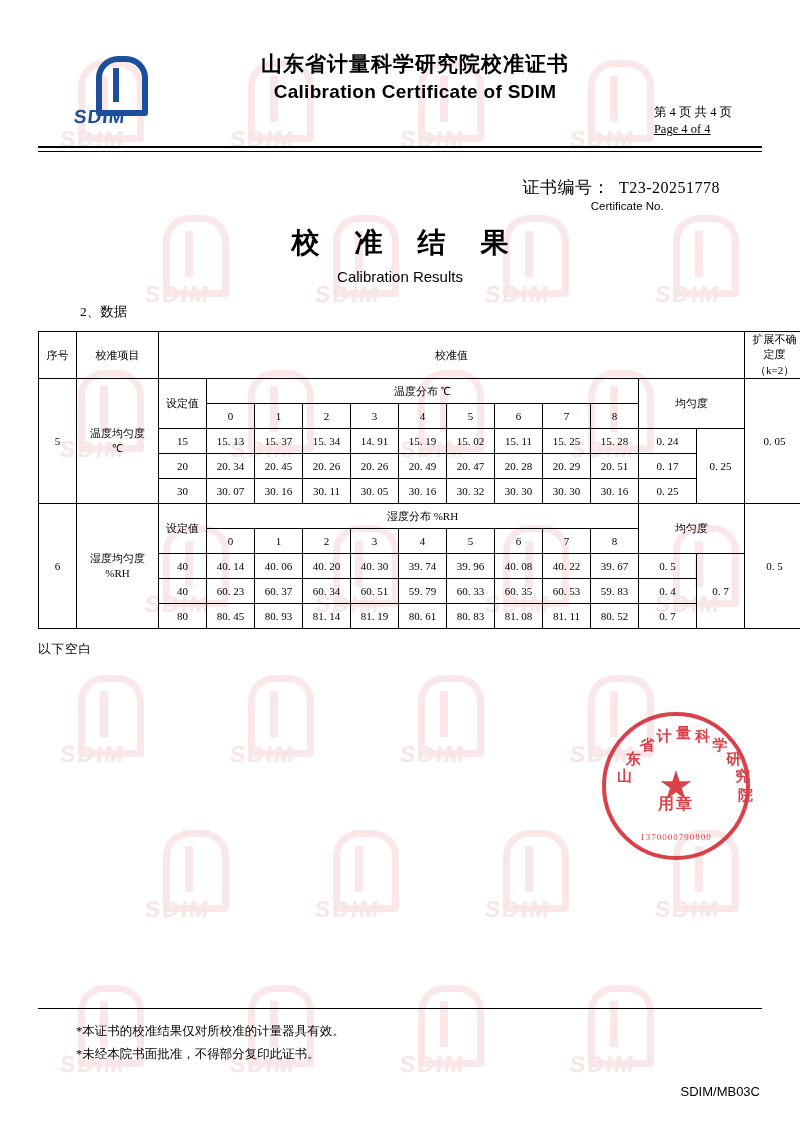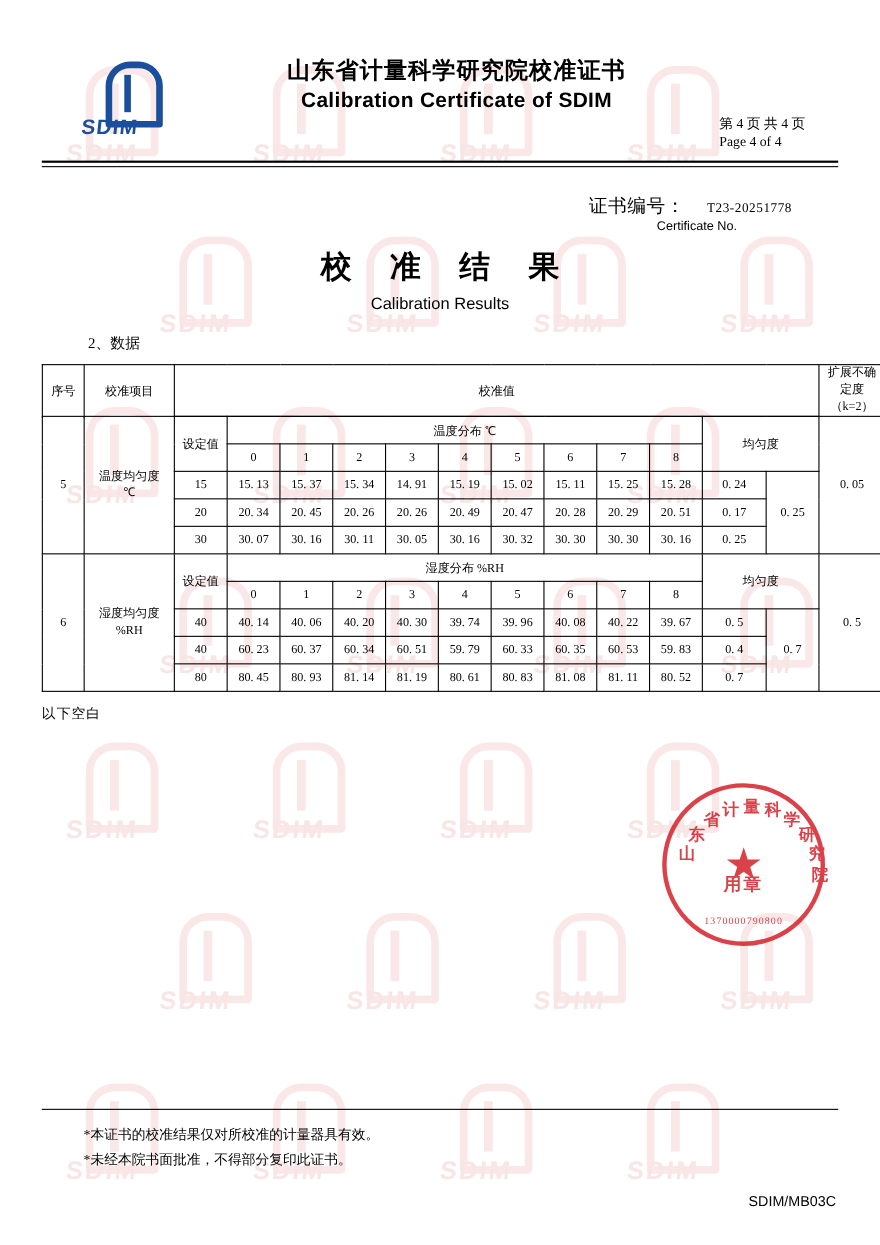--- a/index.html
+++ b/index.html
@@ -149,20 +149,21 @@
     top: 104px;
     text-align: left;
     line-height: 1.35;
   }
   .page-no .cn {
     font-size: 12.5px;
   }
   .page-no .en {
     font-family: "Liberation Serif", serif;
     font-size: 12.5px;
+    text-decoration: underline;
   }
 
   .double-rule {
     margin-top: 14px;
     border-top: 2px solid #000;
     border-bottom: 1px solid #000;
     height: 3px;
   }
 
   
@@ -173,22 +174,22 @@
   }
   .cert-line {
     display: inline-block;
     text-align: left;
   }
   .cert-cn {
     font-size: 17px;
     letter-spacing: 0.5px;
   }
   .cert-value {
-    font-size: 12px;
-    margin-left: 16px;
+    font-size: 16px;
+    margin-left: 5px;
     letter-spacing: 0.5px;
   }
   .cert-en {
     font-family: "Liberation Sans", sans-serif;
     font-size: 11.5px;
     text-align: center;
     margin-top: 1px;
     margin-left: 12px;
   }
 

